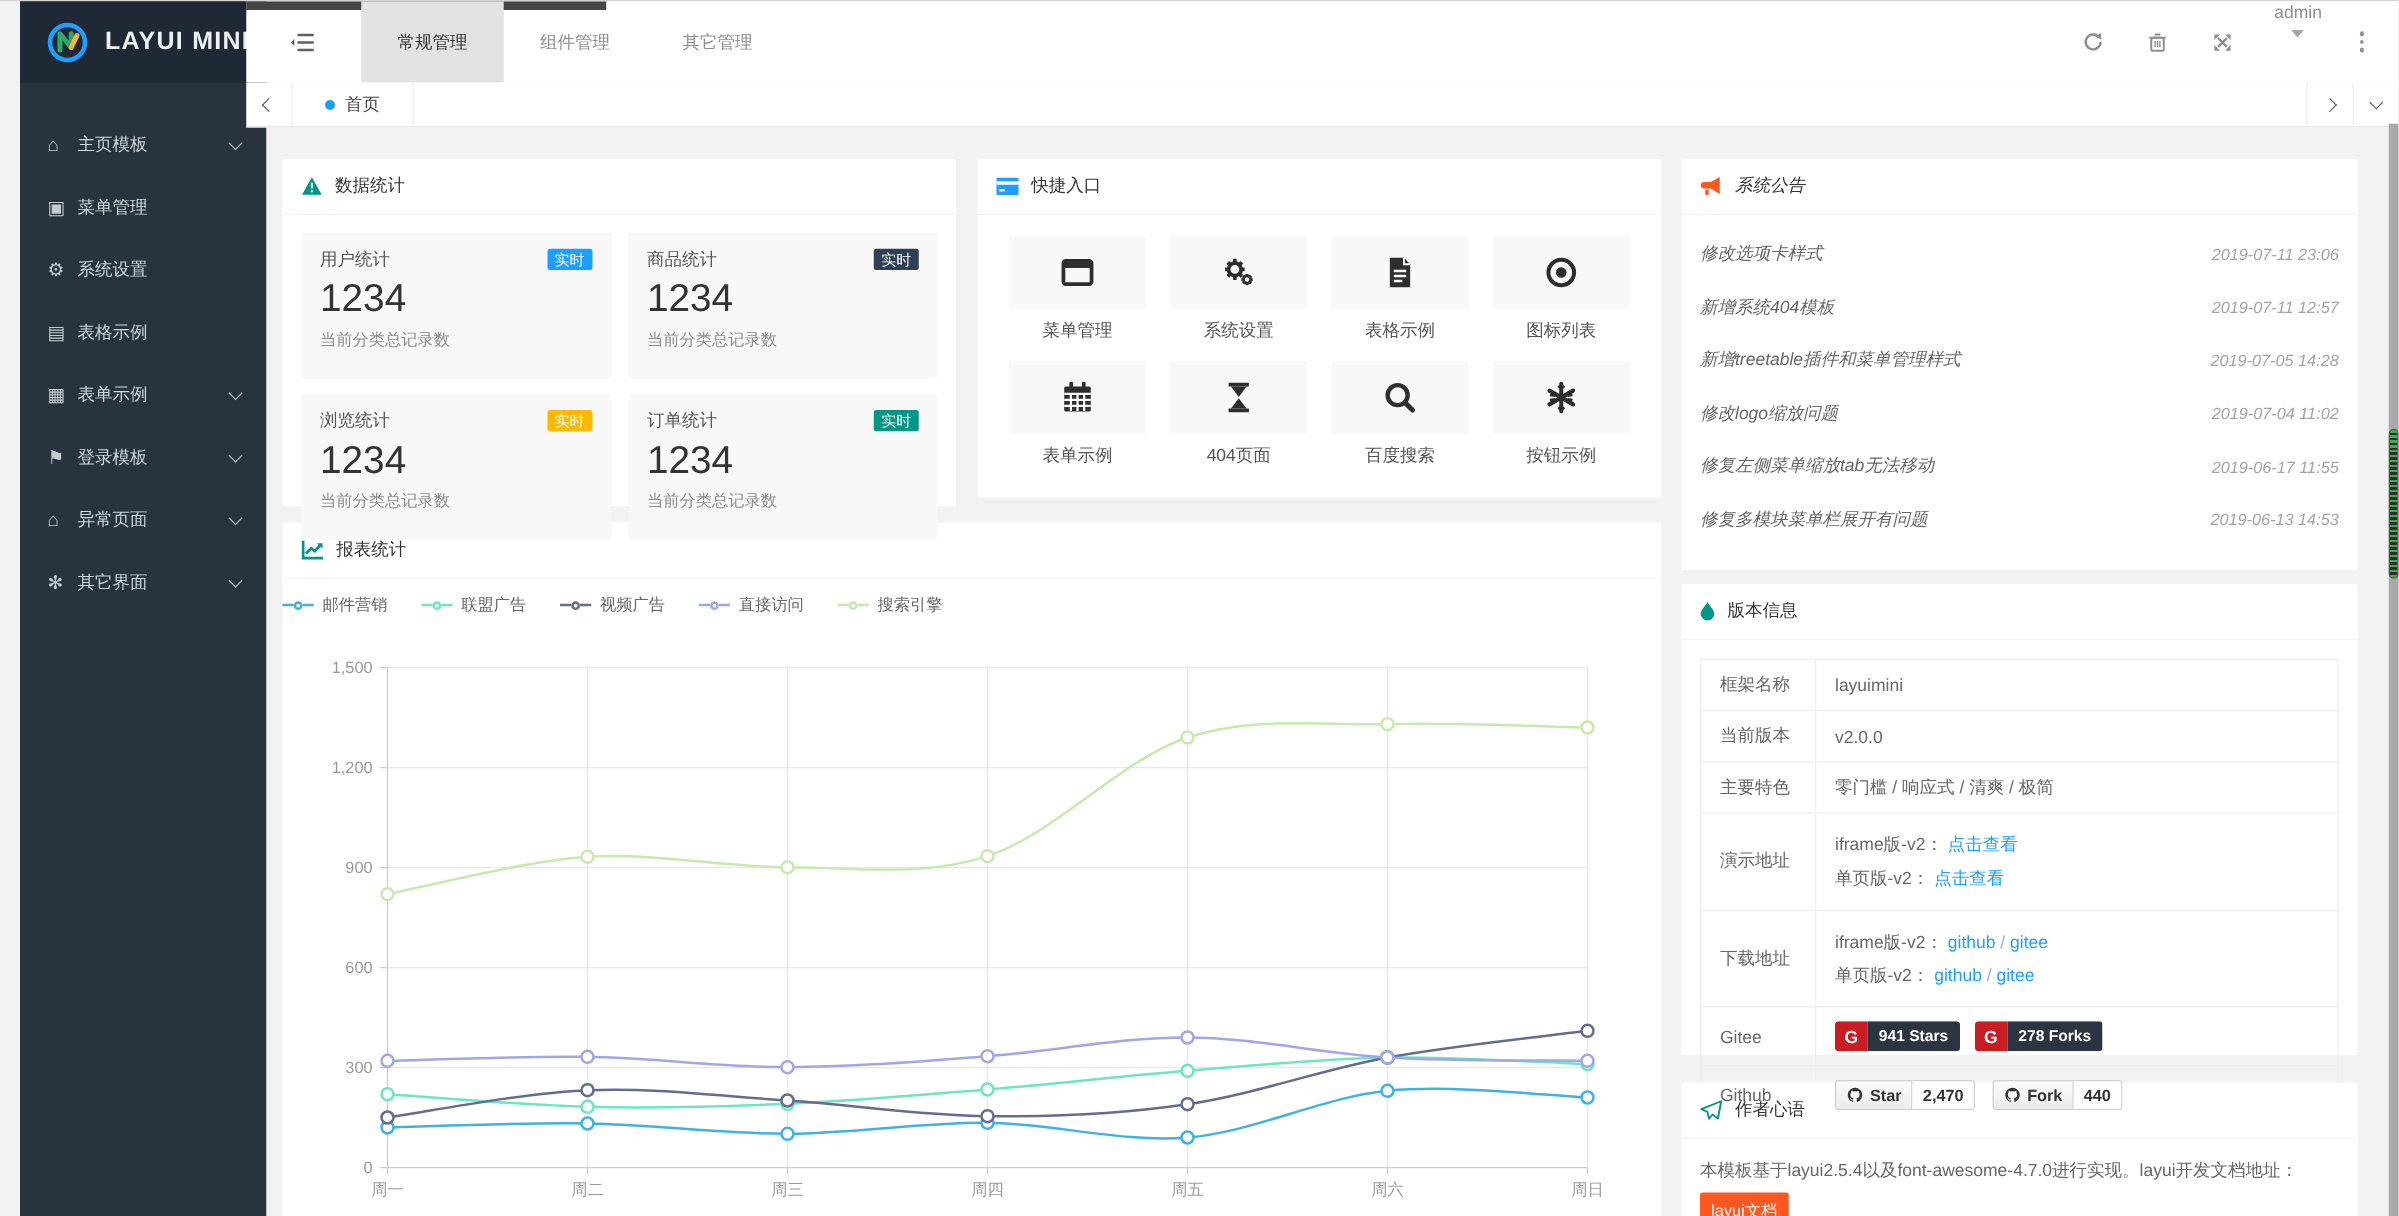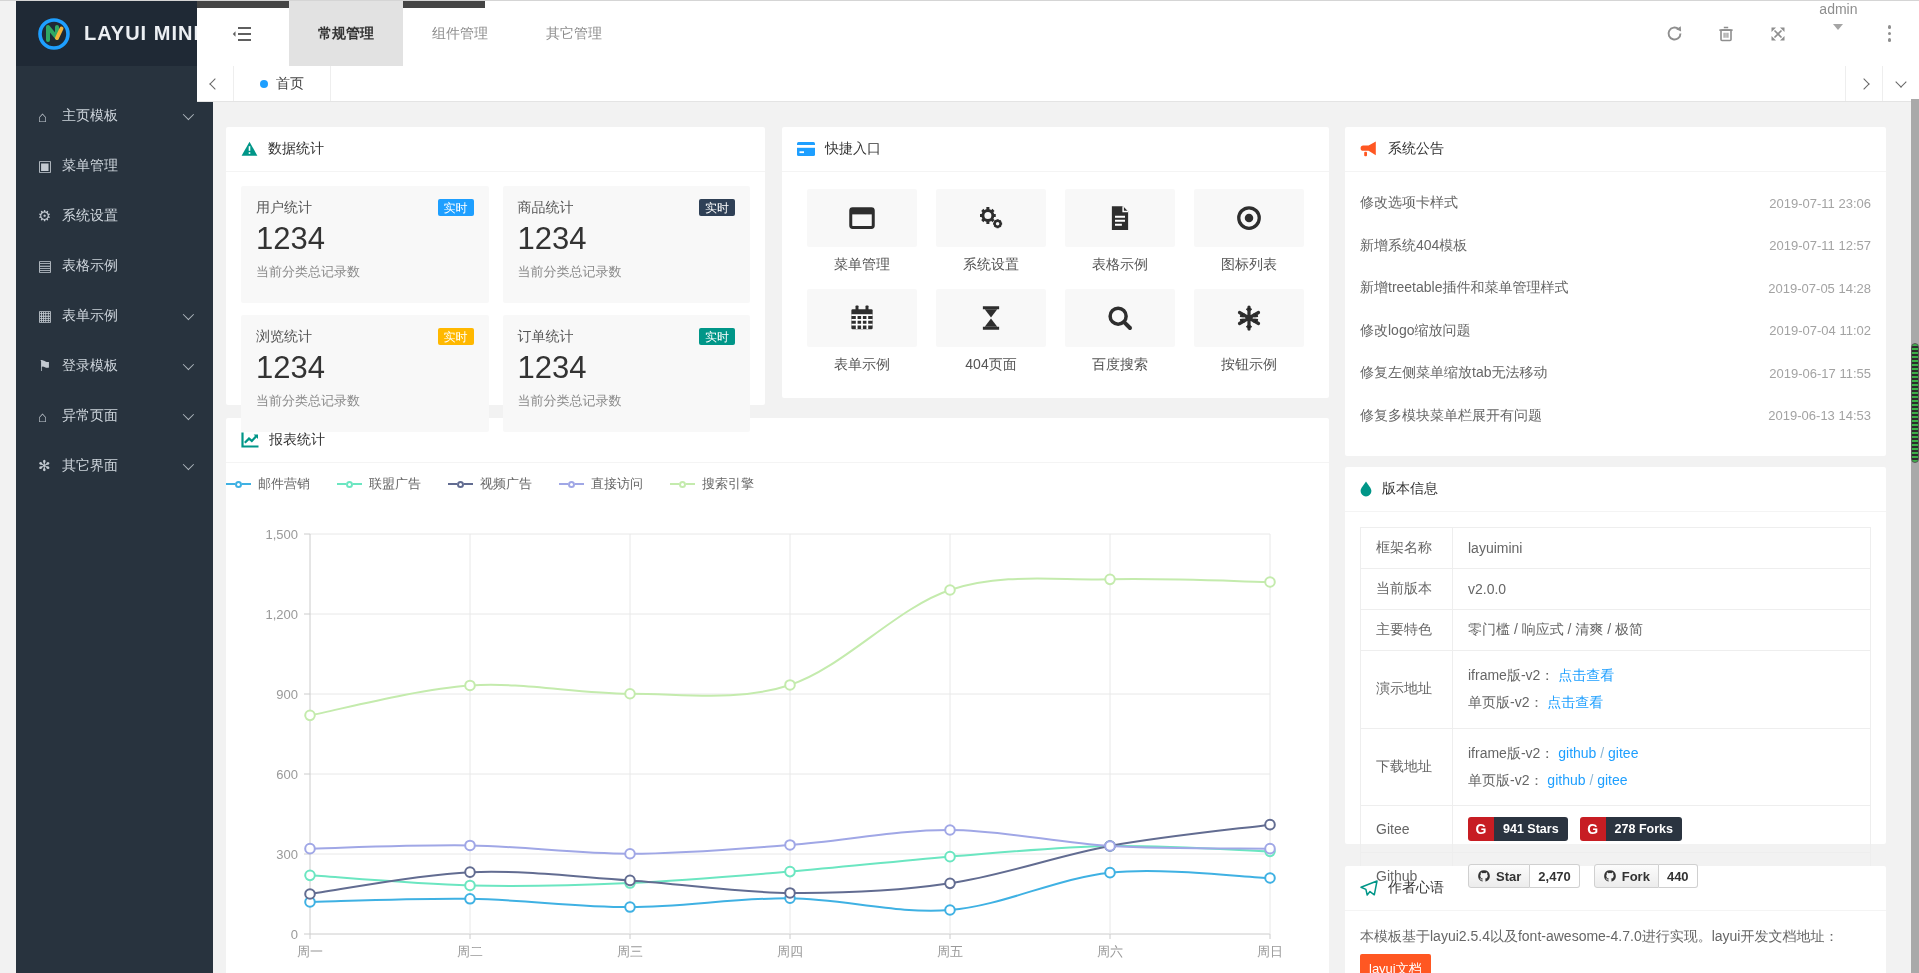--- a/index.html
+++ b/index.html
@@ -13,21 +13,21 @@
   .sb-item{height:50px;display:flex;align-items:center;padding:0 22px;color:#cfd6dd;font-size:14px;cursor:pointer;}
   .sb-ico{width:24px;font-size:15px;color:#c3cad1;flex:none;}
   .sb-label{flex:1;}
   .sb-arr{width:8px;height:8px;border-right:1.4px solid #aeb6bd;border-bottom:1.4px solid #aeb6bd;transform:rotate(45deg) translateY(-2px);}
   
   .header{position:absolute;left:197px;top:0;right:0;height:65px;background:#fff;}
   .top-strip{position:absolute;left:0;top:0;width:288px;height:7px;background:#454545;}
   .hamburger{position:absolute;left:32px;top:22px;width:26px;height:22px;display:flex;align-items:center;justify-content:center;cursor:pointer;}
   .nav{position:absolute;left:92px;top:0;height:65px;display:flex;}
   .nav-tab{height:65px;display:flex;align-items:center;padding:0 29px;font-size:14px;color:#8e8e8e;cursor:pointer;}
-  .nav-tab.active{background:#e2e2e2;color:#333;font-weight:bold;}
+  .nav-tab.active{background:#e2e2e2;color:#333;}
   .hdr-right{position:absolute;right:20px;top:0;height:65px;display:flex;align-items:center;gap:14px;}
   .hdr-btn{width:38px;height:65px;display:flex;align-items:center;justify-content:center;cursor:pointer;}
   .admin{display:flex;align-items:center;gap:7px;padding:0 8px;height:65px;cursor:pointer;font-size:14px;color:#8e8e8e;flex-direction:column;}
   .caret{width:0;height:0;border-left:5px solid transparent;border-right:5px solid transparent;border-top:6px solid #a5a5a5;}
   .dots{display:flex;flex-direction:column;gap:3px;padding:0 8px;height:65px;justify-content:center;cursor:pointer;}
   .dots i{width:3.5px;height:3.5px;border-radius:50%;background:#8e8e8e;}
   
   .tabbar{position:absolute;left:197px;top:65px;right:0;height:36px;background:#fff;border-bottom:1px solid #e4e4e4;display:flex;}
   .tb-btn{width:37px;height:100%;display:flex;align-items:center;justify-content:center;cursor:pointer;border-right:1px solid #eee;}
   .tb-btn.rt{border-right:none;border-left:1px solid #eee;}
@@ -63,21 +63,21 @@
   .qk-label{font-size:14px;color:#555;margin-top:9px;}
   
   .p-report{width:1103px;height:640px;margin-top:13px;}
   .legend{display:flex;justify-content:flex-start;gap:27px;padding-top:12px;}
   .legend-item{display:flex;align-items:center;cursor:pointer;}
   .lg-line{width:9px;height:2px;background:#999;}
   .lg-dot{width:7px;height:7px;border:2px solid #999;border-radius:50%;background:#fff;margin:0 0;}
   .lg-txt{font-size:13px;color:#666;margin-left:7px;}
   .tick{font-size:13px;fill:#999;font-family:"Liberation Sans","DejaVu Sans",sans-serif;}
   
-  .p-notice{height:329px;}
+  .p-notice{height:329px;font-style:italic;}
   .ntc-list{padding:10px 15px 0 15px;}
   .ntc{height:42.5px;display:flex;align-items:center;justify-content:space-between;}
   .ntc-t{font-size:14px;color:#666;}
   .ntc-d{font-size:13px;color:#a3a3a3;}
   
   .p-version{height:377px;margin-top:11px;}
   .vtab{width:calc(100% - 30px);margin:15px;border-collapse:collapse;}
   .vtab td{border:1px solid #eee;font-size:14px;color:#666;padding:11px 15px;vertical-align:middle;}
   .vt-l{width:92px;}
   .vt-line{line-height:1.95;}

